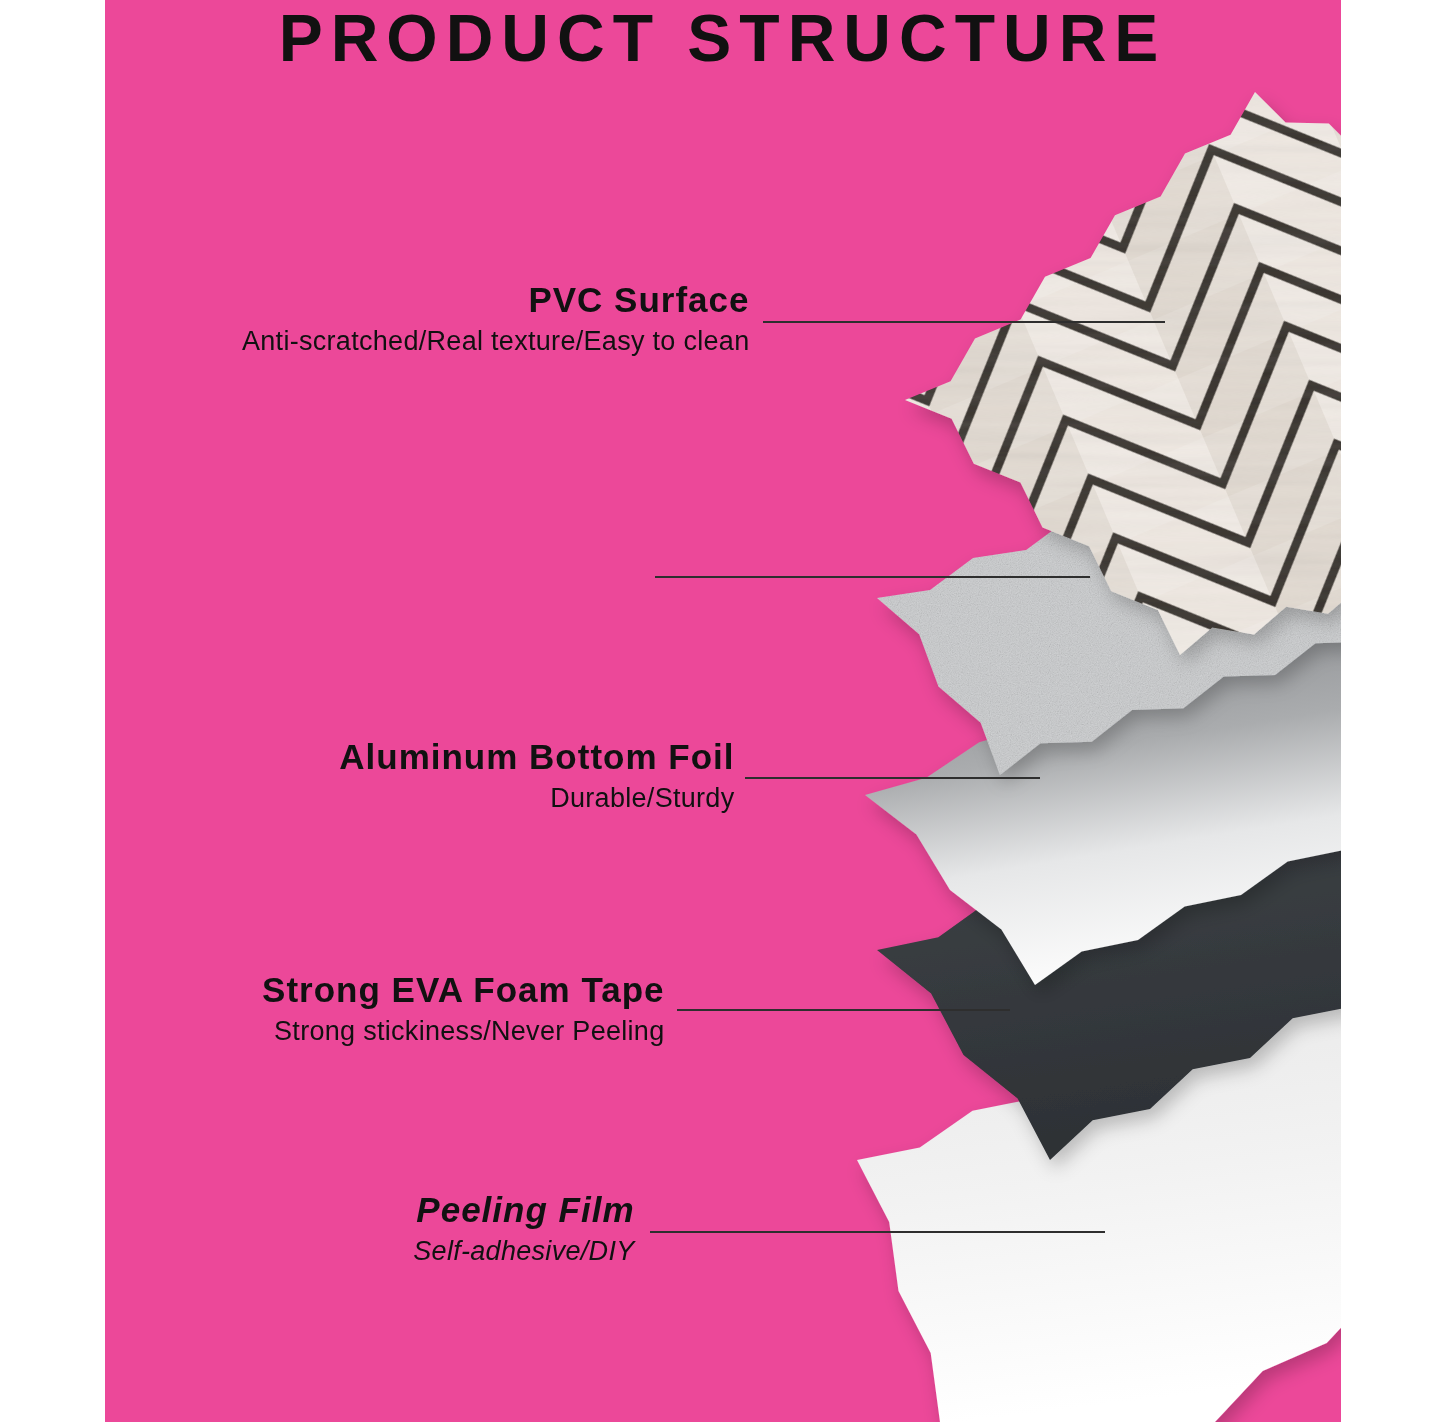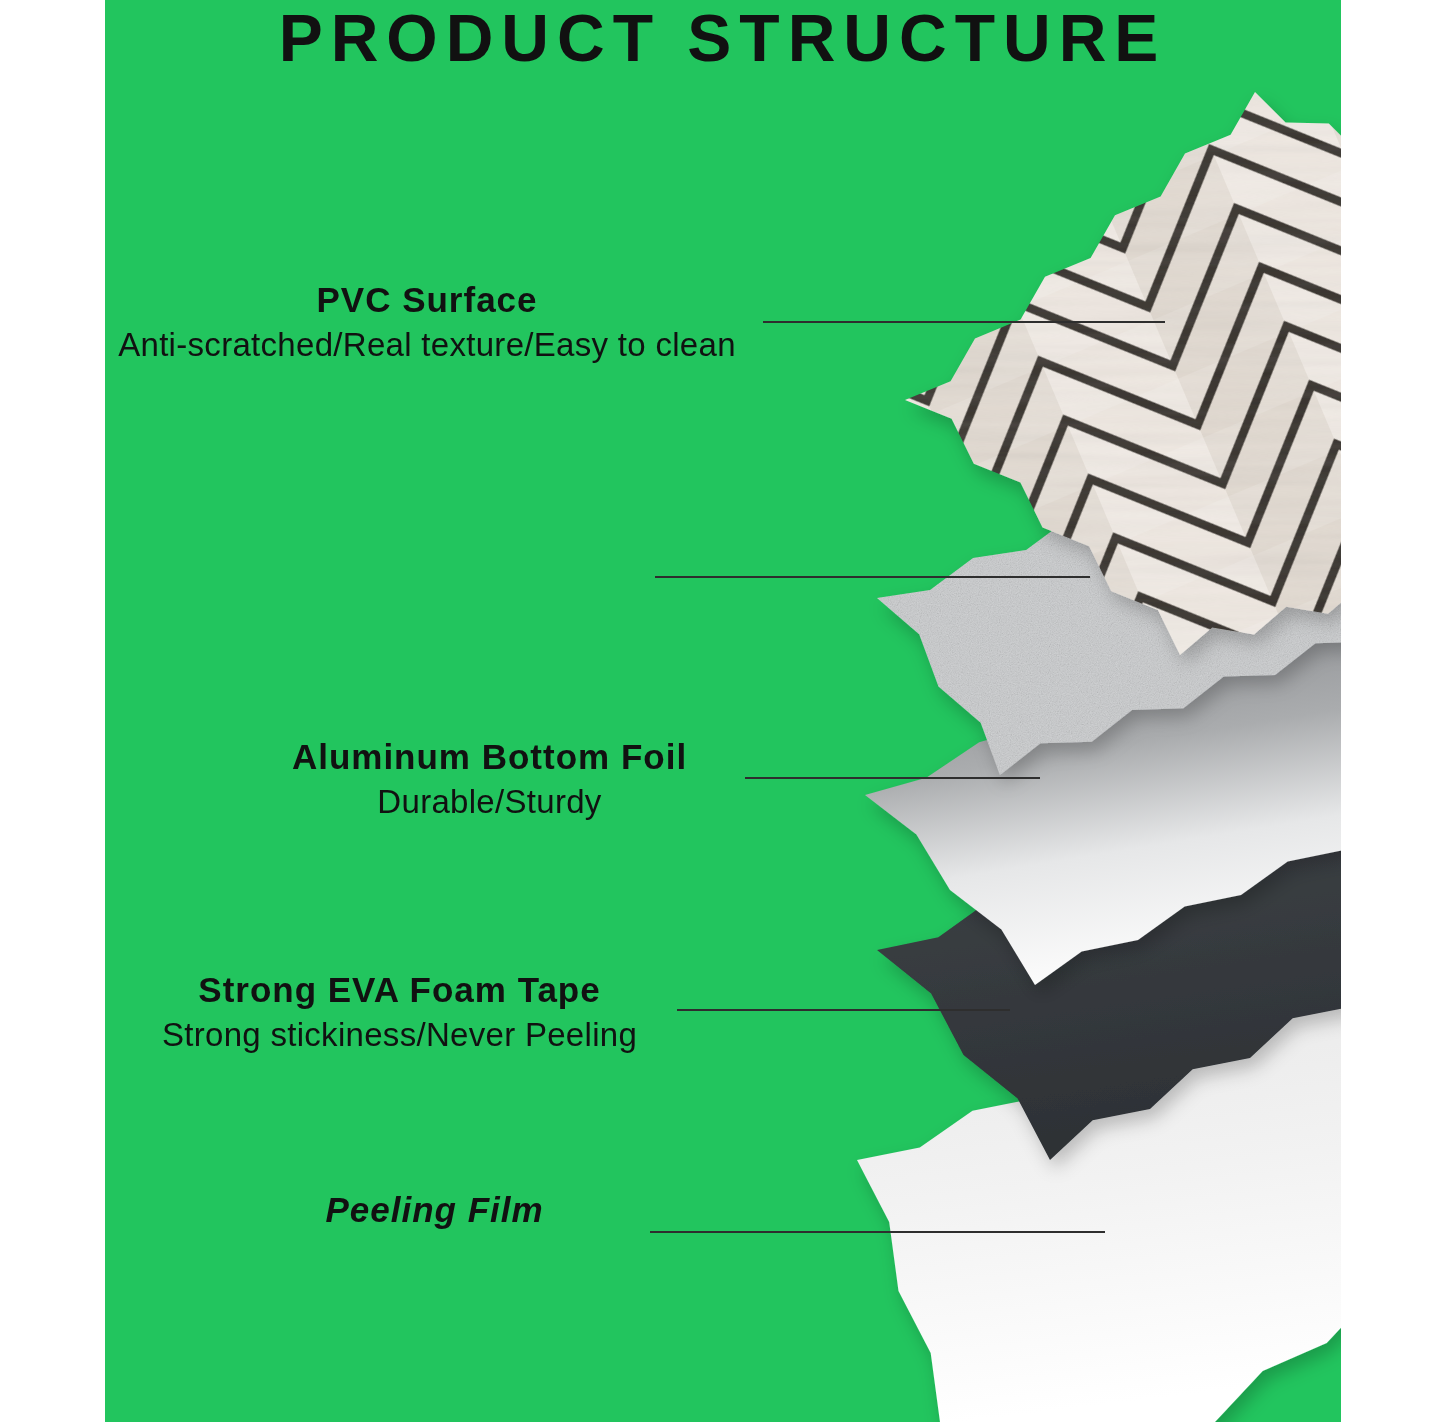--- a/index.html
+++ b/index.html
@@ -1,29 +1,29 @@
 <!DOCTYPE html>
 <html><head>
 <meta charset="utf-8">
 <style>
   html,body{margin:0;padding:0;background:#ffffff;}
   .stage{
     position:relative;width:1236px;height:1422px;margin:0 auto;
-    background:#22c55e;overflow:hidden;
+    background:#ec4899;overflow:hidden;
     font-family:"Liberation Sans", sans-serif;color:#111111;
   }
   .main-title{
     position:absolute;top:0px;left:0;right:0;margin:0;
     text-align:center;font-size:66px;font-weight:900;letter-spacing:8px;
     color:#111111;white-space:nowrap;
   }
   .diagram{position:absolute;left:0;top:0;width:1445px;height:1422px;}
-  .label{position:absolute;text-align:center;}
+  .label{position:absolute;text-align:right;}
   .label .t{font-size:35px;font-weight:700;letter-spacing:1px;line-height:1.15;}
-  .label .d{font-size:33px;font-weight:400;letter-spacing:0.3px;margin-top:5px;line-height:1.2;}
+  .label .d{font-size:27px;font-weight:400;letter-spacing:0.3px;margin-top:5px;line-height:1.2;}
   #lb0{left:0px;   width:645px; top:280px;}
   #lb1{left:40px;  width:500px; top:540px;}
   #lb2{left:140px; width:490px; top:737px;}
   #lb3{left:30px;  width:530px; top:970px;}
   #lb4{left:130px; width:400px; top:1190px;font-style:italic;}
 </style>
 </head>
 <body>
 
 <div class="stage">
@@ -131,15 +131,16 @@
   <div class="label" id="lb3">
     <div class="t">Strong EVA Foam Tape</div>
     <div class="d">Strong stickiness/Never Peeling</div>
   </div>
   <div class="label" id="lb2">
     <div class="t">Aluminum Bottom Foil</div>
     <div class="d">Durable/Sturdy</div>
   </div>
   <div class="label" id="lb4">
     <div class="t">Peeling Film</div>
+    <div class="d">Self-adhesive/DIY</div>
   </div>
 
 </div>
 
 </body></html>

